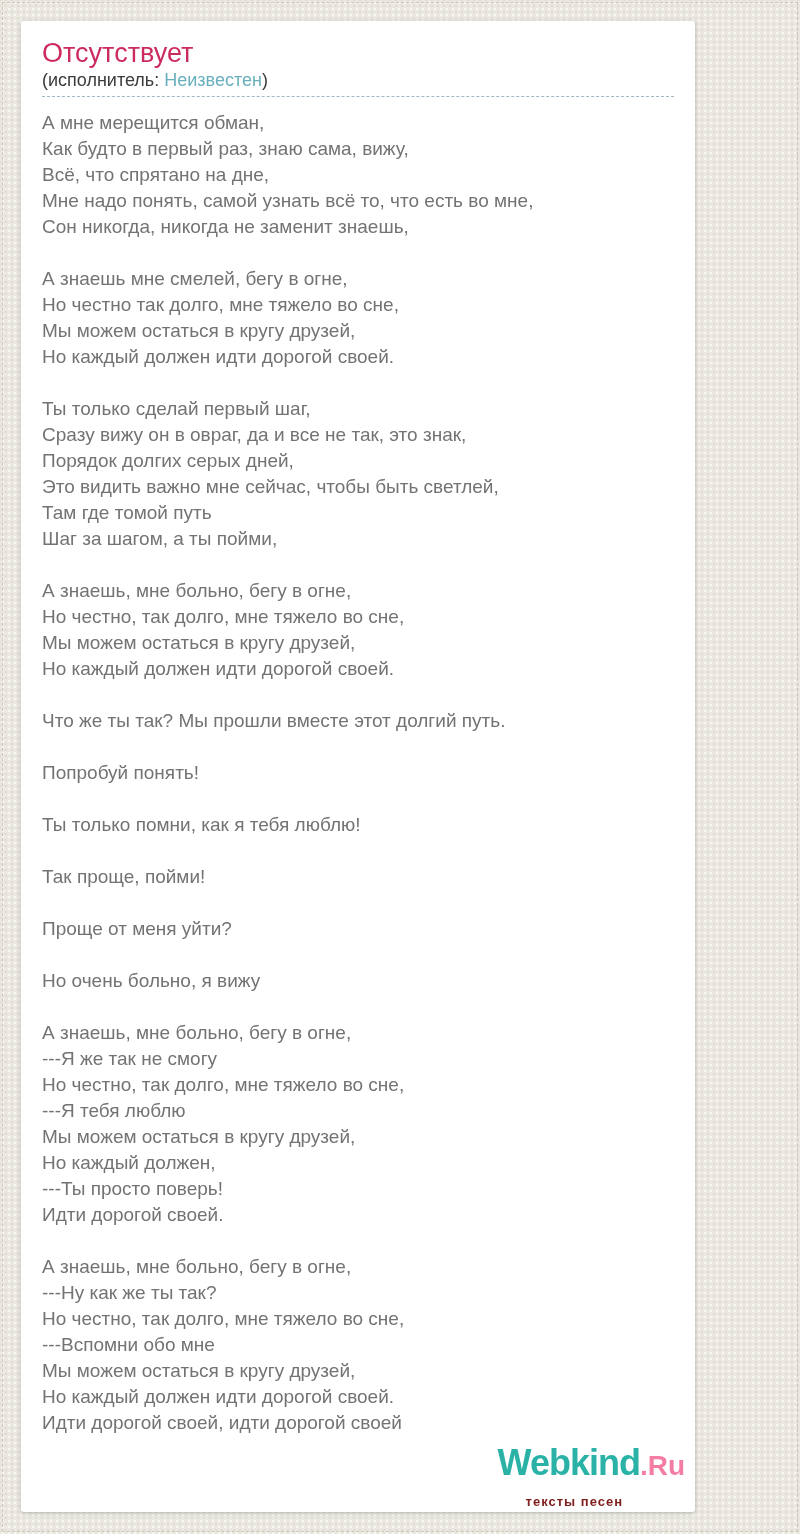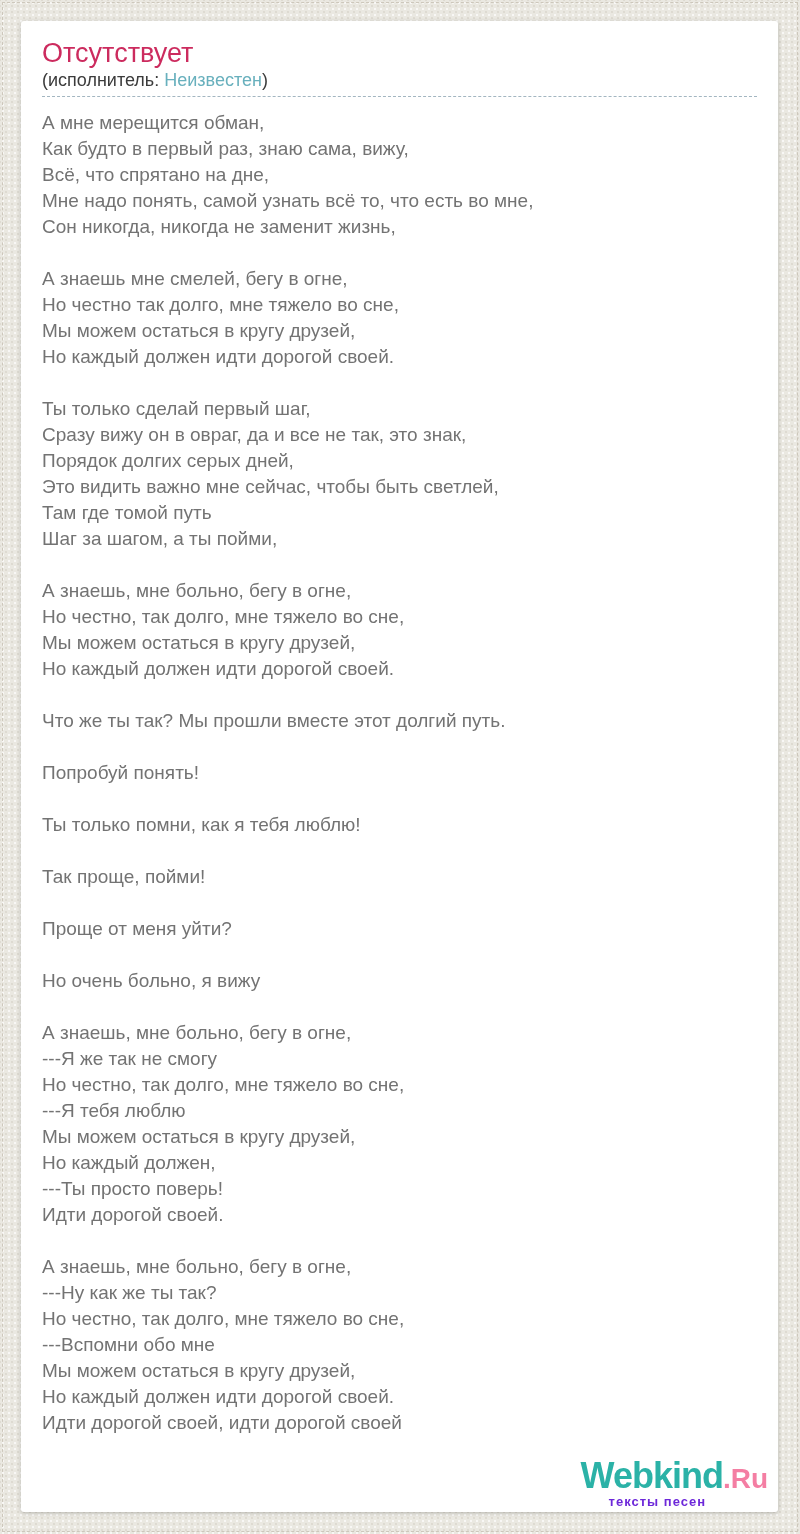--- a/index.html
+++ b/index.html
@@ -22,21 +22,21 @@
   .bg-frame {
     position: absolute;
     left: 2px; top: 2px; right: 2px; bottom: 2px;
     border: 1px dashed #cdc7bb;
     pointer-events: none;
   }
   .card {
     position: absolute;
     left: 21px;
     top: 21px;
-    width: 757px;
+    width: 674px;
     height: 1491px;
     box-sizing: border-box;
     background: #ffffff;
     border-radius: 3px;
     box-shadow: 0 1px 4px rgba(0,0,0,0.22);
     padding: 16px 21px 12px 21px;
   }
   .header {
     border-bottom: 1px dashed #a3b6c1;
     padding-bottom: 4px;
@@ -86,46 +86,46 @@
     letter-spacing: -1px;
     color: #2bb2a7;
   }
   .logo-suffix {
     font-size: 28px;
     font-weight: bold;
     color: #f47ea3;
   }
   .logo-tagline {
     display: block;
-    margin-top: 1px;
+    margin-top: 14px;
     padding-right: 34px;
     font-size: 13px;
     font-weight: bold;
     letter-spacing: 1px;
-    color: #6d28d9;
+    color: #7f1d1d;
   }
 </style>
 </head>
 <body>
 
 <div class="bg-frame"></div>
 
 <div class="card">
 
   <div class="header">
     <h1 class="title">Отсутствует</h1>
     <div class="artist-line"><span>(исполнитель: </span><a href="#" class="artist-link">Неизвестен</a><span>)</span></div>
   </div>
 
   <div class="lyrics" id="lyrics">
       <div class="lyric-line">А мне мерещится обман,</div>
       <div class="lyric-line">Как будто в первый раз, знаю сама, вижу,</div>
       <div class="lyric-line">Всё, что спрятано на дне,</div>
       <div class="lyric-line">Мне надо понять, самой узнать всё то, что есть во мне,</div>
-      <div class="lyric-line">Сон никогда, никогда не заменит жизнь,</div>
+      <div class="lyric-line">Сон никогда, никогда не заменит знаешь,</div>
       <div class="lyric-line">&nbsp;</div>
       <div class="lyric-line">А знаешь мне смелей, бегу в огне,</div>
       <div class="lyric-line">Но честно так долго, мне тяжело во сне,</div>
       <div class="lyric-line">Мы можем остаться в кругу друзей,</div>
       <div class="lyric-line">Но каждый должен идти дорогой своей.</div>
       <div class="lyric-line">&nbsp;</div>
       <div class="lyric-line">Ты только сделай первый шаг,</div>
       <div class="lyric-line">Сразу вижу он в овраг, да и все не так, это знак,</div>
       <div class="lyric-line">Порядок долгих серых дней,</div>
       <div class="lyric-line">Это видить важно мне сейчас, чтобы быть светлей,</div>

